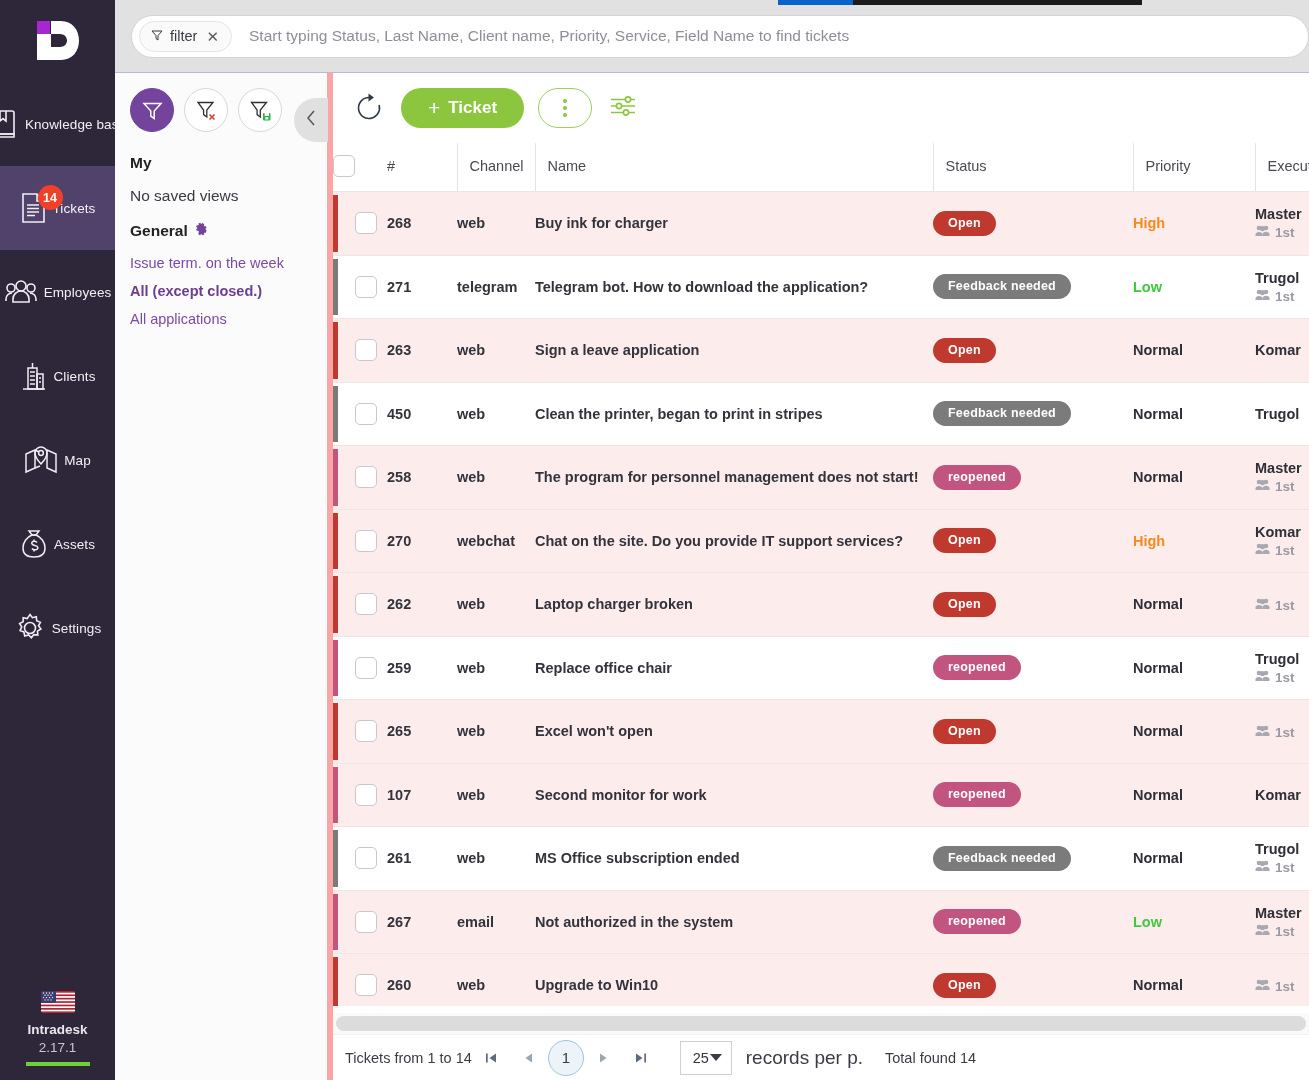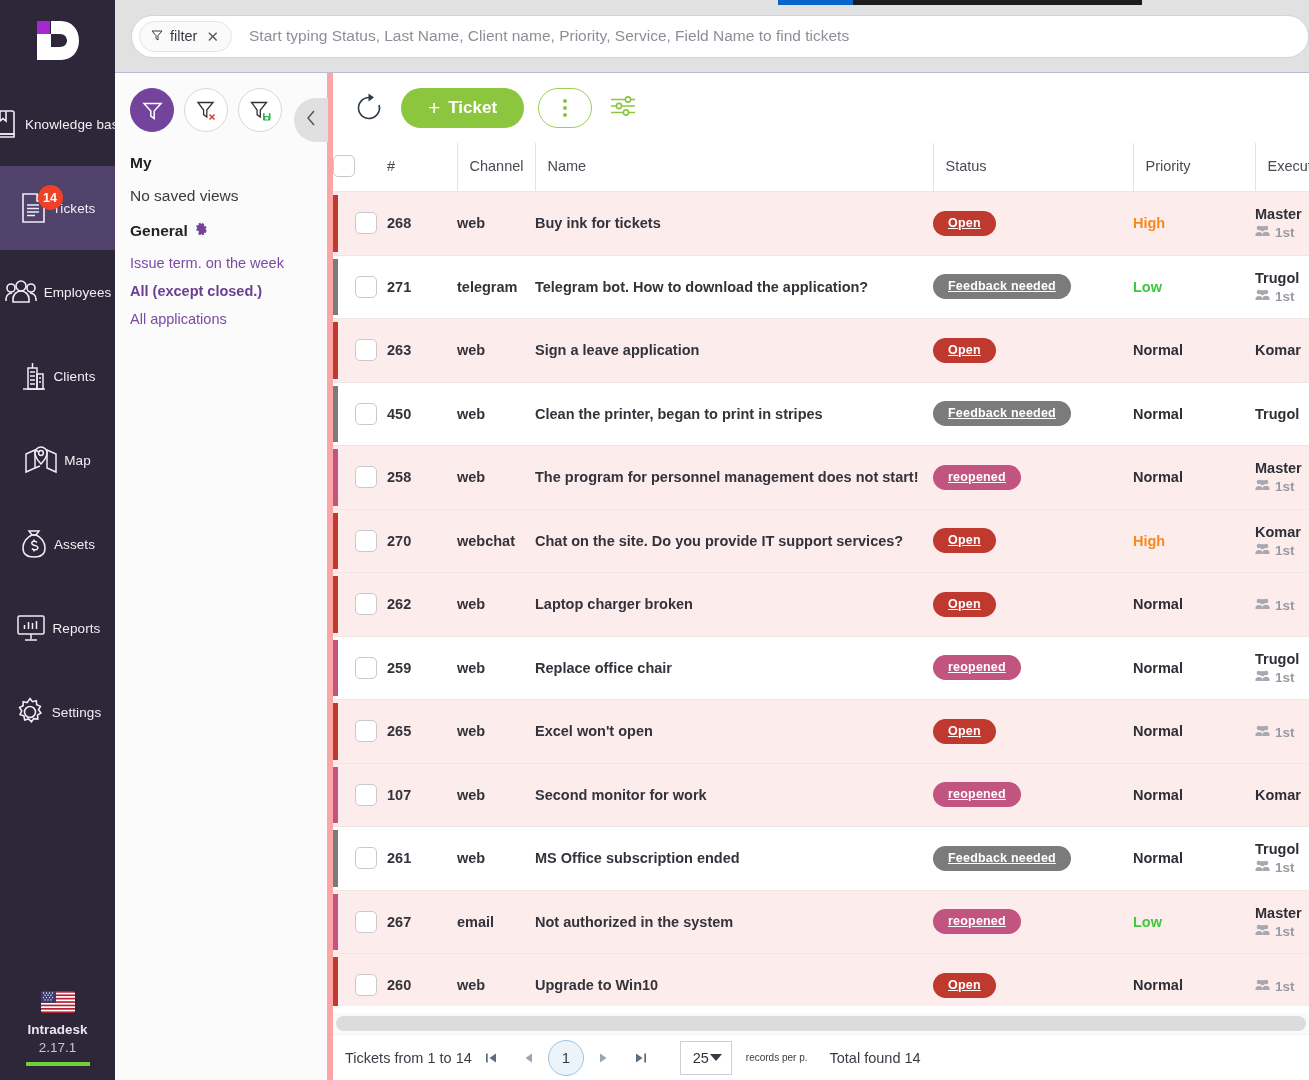--- a/index.html
+++ b/index.html
@@ -154,21 +154,21 @@
   .chk {
     width: 22px; height: 22px; border: 1px solid #c8c8ce; border-radius: 5px;
     background: #fff; display: block; cursor: pointer;
   }
   .chk.hdr { border-color: #c8c8ce; }
   td.num { font-weight: 700; font-size: 14.5px; color: #2f2f38; }
   td.chan { font-weight: 700; font-size: 14.5px; color: #2f2f38; }
   td.tname { font-weight: 700; font-size: 14.5px; color: #2f2f38; }
   .pill {
     display: inline-block; border-radius: 14px; color: #fff; font-size: 12.5px;
-    font-weight: 700; padding: 6px 15px; line-height: 1.05; letter-spacing: .2px; text-decoration: underline;
+    font-weight: 700; padding: 6px 15px; line-height: 1.05; letter-spacing: .2px;
   }
   .prio { font-weight: 700; font-size: 14.5px; }
   .exec-name { font-weight: 700; font-size: 14.5px; color: #2f2f38; white-space: nowrap; }
   .exec-sub { display: flex; align-items: center; gap: 5px; color: #9a9aa3; font-size: 13.5px; font-weight:700; margin-top: 3px; }
 
   
   .hscroll {
     position: absolute; left: 0; right: 0; bottom: 46px; height: 21px;
     background: #fafafa; display: flex; align-items: center;
   }
@@ -190,21 +190,21 @@
     background: #ecf4fa; color: #2d3b4a; display: flex; align-items: center;
     justify-content: center; font-size: 15px; cursor: pointer;
   }
   .selwrap {
     margin-left: 20px; width: 52px; height: 34px; border: 1px solid #cfcfd4;
     background: #fff; display: flex; align-items: center; justify-content: space-between;
     padding: 0 9px 0 12px; cursor: pointer;
   }
   .selwrap .v { font-size: 14.5px; color: #33333c; }
   .selwrap .caret { width:0;height:0;border-left:6px solid transparent;border-right:6px solid transparent;border-top:7px solid #3b3b45;}
-  .footer .rpp { margin-left: 14px; font-size: 10px; color: #3b3b45; }
+  .footer .rpp { margin-left: 14px; font-size: 19px; color: #3b3b45; }
   .footer .total { margin-left: 22px; font-size: 14.5px; color: #3b3b45; }
 </style>
 </head>
 <body>
 
 <div class="app">
 
   <div class="top-progress">
     <div class="fill"></div>
   </div>
@@ -286,30 +286,20 @@
         <svg width="28" height="32" viewBox="0 0 28 32" fill="none" stroke="#f0edf5" stroke-width="1.5">
           <path d="M9 3h10l-3 4H12z"></path>
           <path d="M12 7c-5 2-9 7-9 13 0 6 4 9 11 9s11-3 11-9c0-6-4-11-9-13z"></path>
           <path d="M17 14.5c-.8-1-2-1.4-3.2-1.2-1.4.2-2.2 1.1-2 2.2.2 1.2 1.6 1.6 3 1.9 1.5.3 2.8.8 3 2 .2 1.2-.8 2.2-2.4 2.4-1.4.2-2.7-.3-3.4-1.3"></path>
           <path d="M14 11.5v1.6M14 21.8v1.7"></path>
         </svg>
       </span>
       <span class="lbl">Assets</span>
     </div>
 
-    <div class="nav-item">
-      <span class="ico">
-        <svg width="32" height="30" viewBox="0 0 32 30" fill="none" stroke="#f0edf5" stroke-width="1.5">
-          <rect x="3" y="3" width="26" height="18" rx="1.5"></rect>
-          <path d="M16 21v5M10 27h12"></path>
-          <path d="M9.5 16v-4M13.5 16V9M17.5 16v-6M21.5 16v-8"></path>
-        </svg>
-      </span>
-      <span class="lbl">Reports</span>
-    </div>
 
     <div class="nav-item">
       <span class="ico">
         <svg width="32" height="32" viewBox="0 0 32 32" fill="none" stroke="#f0edf5" stroke-width="1.6">
           <circle cx="16" cy="16" r="5.5"></circle>
           <path d="M16 2.5l2.4 3.2 3.9-1 .4 4 3.7 1.6-1.9 3.5 2.4 3.2-3.4 2.1.3 4-4-.5-2.4 3.2-2.8-2.9-3.9 1-.8-4-3.8-1.3 1.6-3.7-2.1-3.4 3.5-1.8.1-4 3.9.9z"></path>
         </svg>
       </span>
       <span class="lbl">Settings</span>
     </div>
@@ -474,21 +464,21 @@
               </tr>
             </thead>
             <tbody id="tbody">
                 <tr class="row tinted">
                   <td class="stripe-cell">
                     <span class="stripe" style="background:#c0392f"></span>
                     <span class="chk" style="margin-left:22px"></span>
                   </td>
                   <td class="num"><span>268</span></td>
                   <td class="chan"><span>web</span></td>
-                  <td class="tname"><span>Buy ink for tickets</span></td>
+                  <td class="tname"><span>Buy ink for charger</span></td>
                   <td class=""><span class="pill" style="background:#c0392f">Open</span></td>
                   <td class=""><span class="prio" style="color:#f58a1f">High</span></td>
                   <td class="">
                     <div class="exec-name">Master</div>
                     <div class="exec-sub">
                       <span><svg width="15" height="12" viewBox="0 0 15 12" fill="#a8a8b0">
                           <circle cx="4" cy="3" r="2.3"></circle>
                           <circle cx="11" cy="3" r="2.3"></circle>
                           <circle cx="7.5" cy="3.6" r="2.6"></circle>
                           <path d="M.5 11v-1.6C.5 7.9 2 7 4 7s3.5.9 3.5 2.4V11z"></path>

